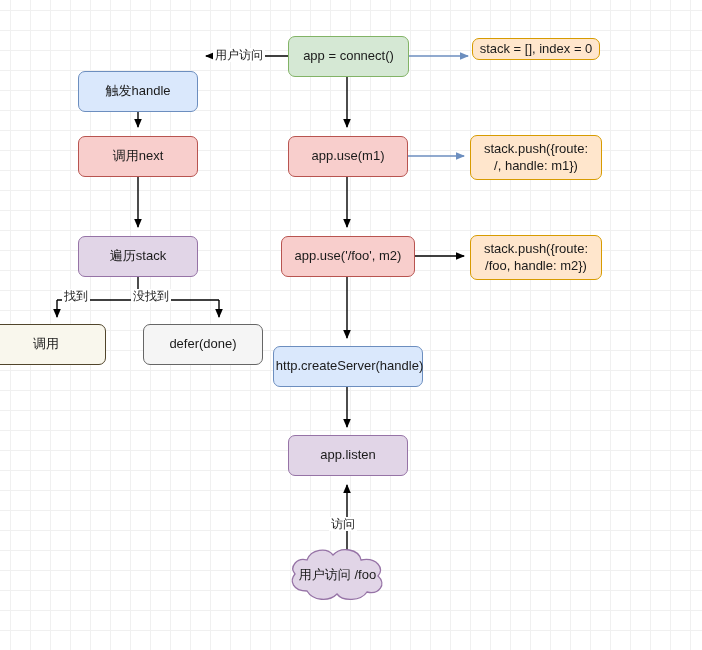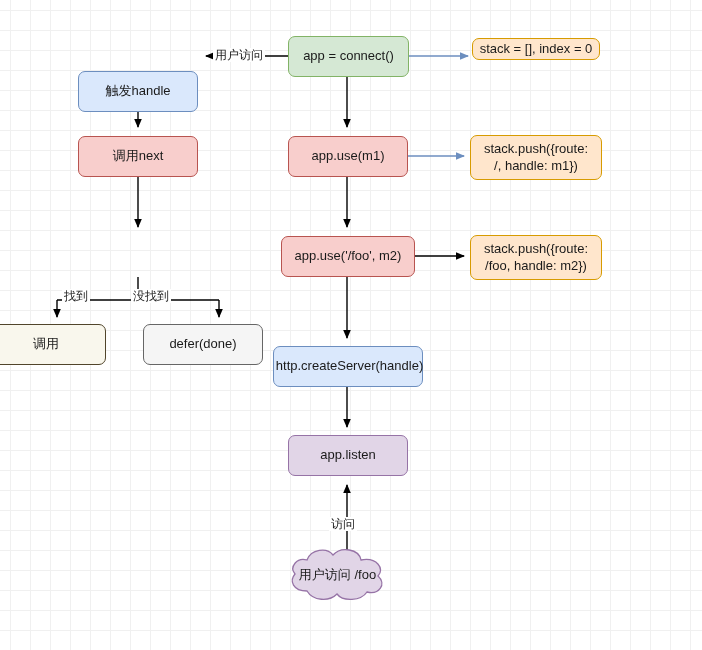--- a/index.html
+++ b/index.html
@@ -117,20 +117,21 @@
 
     <path d="M347,387 L347,427" stroke="#000000" stroke-width="1.4" fill="none" marker-end="url(#ahB)"></path>
 
     <path d="M347,570 L347,485" stroke="#000000" stroke-width="1.4" fill="none" marker-end="url(#ahB)"></path>
   </svg>
 
   <div class="node n-blue" style="left:78px; top:36px; width:120px; height:41px;margin-top:35px;">触发handle</div>
 
   <div class="node n-red" style="left:78px; top:136px; width:120px; height:41px;">调用next</div>
 
+  <div class="node n-purple" style="left:78px; top:236px; width:120px; height:41px;">遍历stack</div>
 
   <div class="node n-cream" style="left:-14px; top:324px; width:120px; height:41px;">调用</div>
 
   <div class="node n-gray" style="left:143px; top:324px; width:120px; height:41px;">defer(done)</div>
 
   <div class="node n-green" style="left:288px; top:36px; width:121px; height:41px;">app = connect()</div>
 
   <div class="node n-red" style="left:288px; top:136px; width:120px; height:41px;">app.use(m1)</div>
 
   <div class="node n-red" style="left:281px; top:236px; width:134px; height:41px;">app.use('/foo', m2)</div>

